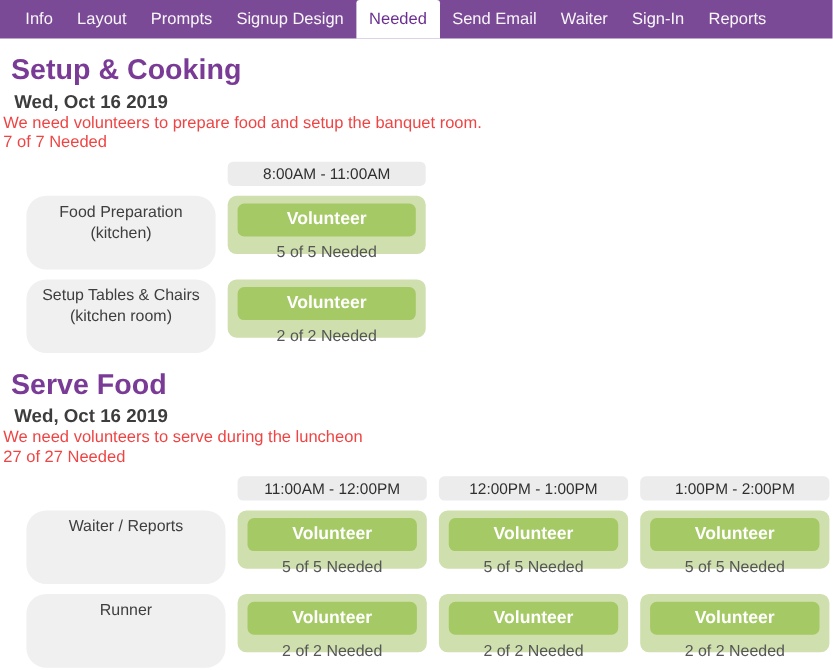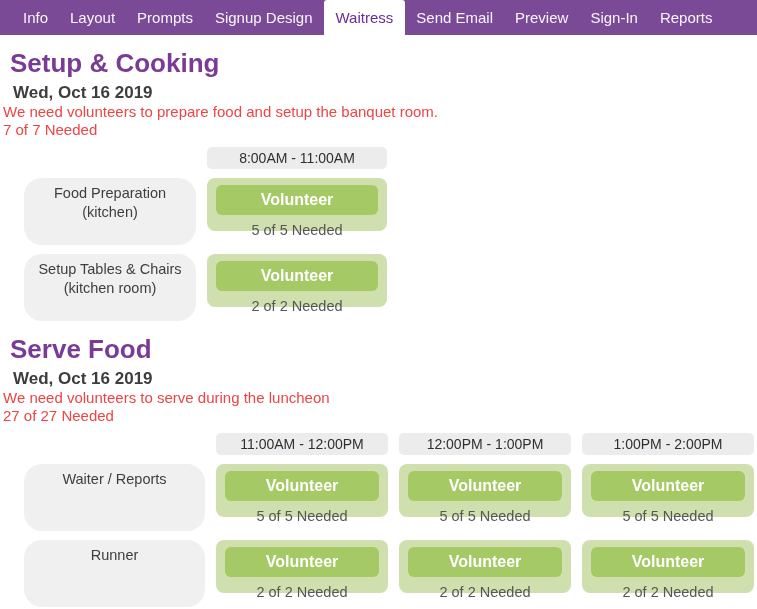--- a/index.html
+++ b/index.html
@@ -108,23 +108,23 @@
   }
 </style>
 </head>
 <body>
 
 <div class="nav">
   <div class="tab">Info</div>
   <div class="tab">Layout</div>
   <div class="tab">Prompts</div>
   <div class="tab">Signup Design</div>
-  <div class="tab active">Waitress</div>
+  <div class="tab active">Needed</div>
   <div class="tab">Send Email</div>
-  <div class="tab">Preview</div>
+  <div class="tab">Waiter</div>
   <div class="tab">Sign-In</div>
   <div class="tab">Reports</div>
 </div>
 
 <div>
   <div class="section-title">Setup &amp; Cooking</div>
   <div class="section-date">Wed, Oct 16 2019</div>
   <div class="section-desc">We need volunteers to prepare food and setup the banquet room.</div>
   <div class="section-needed">7 of 7 Needed</div>
 

